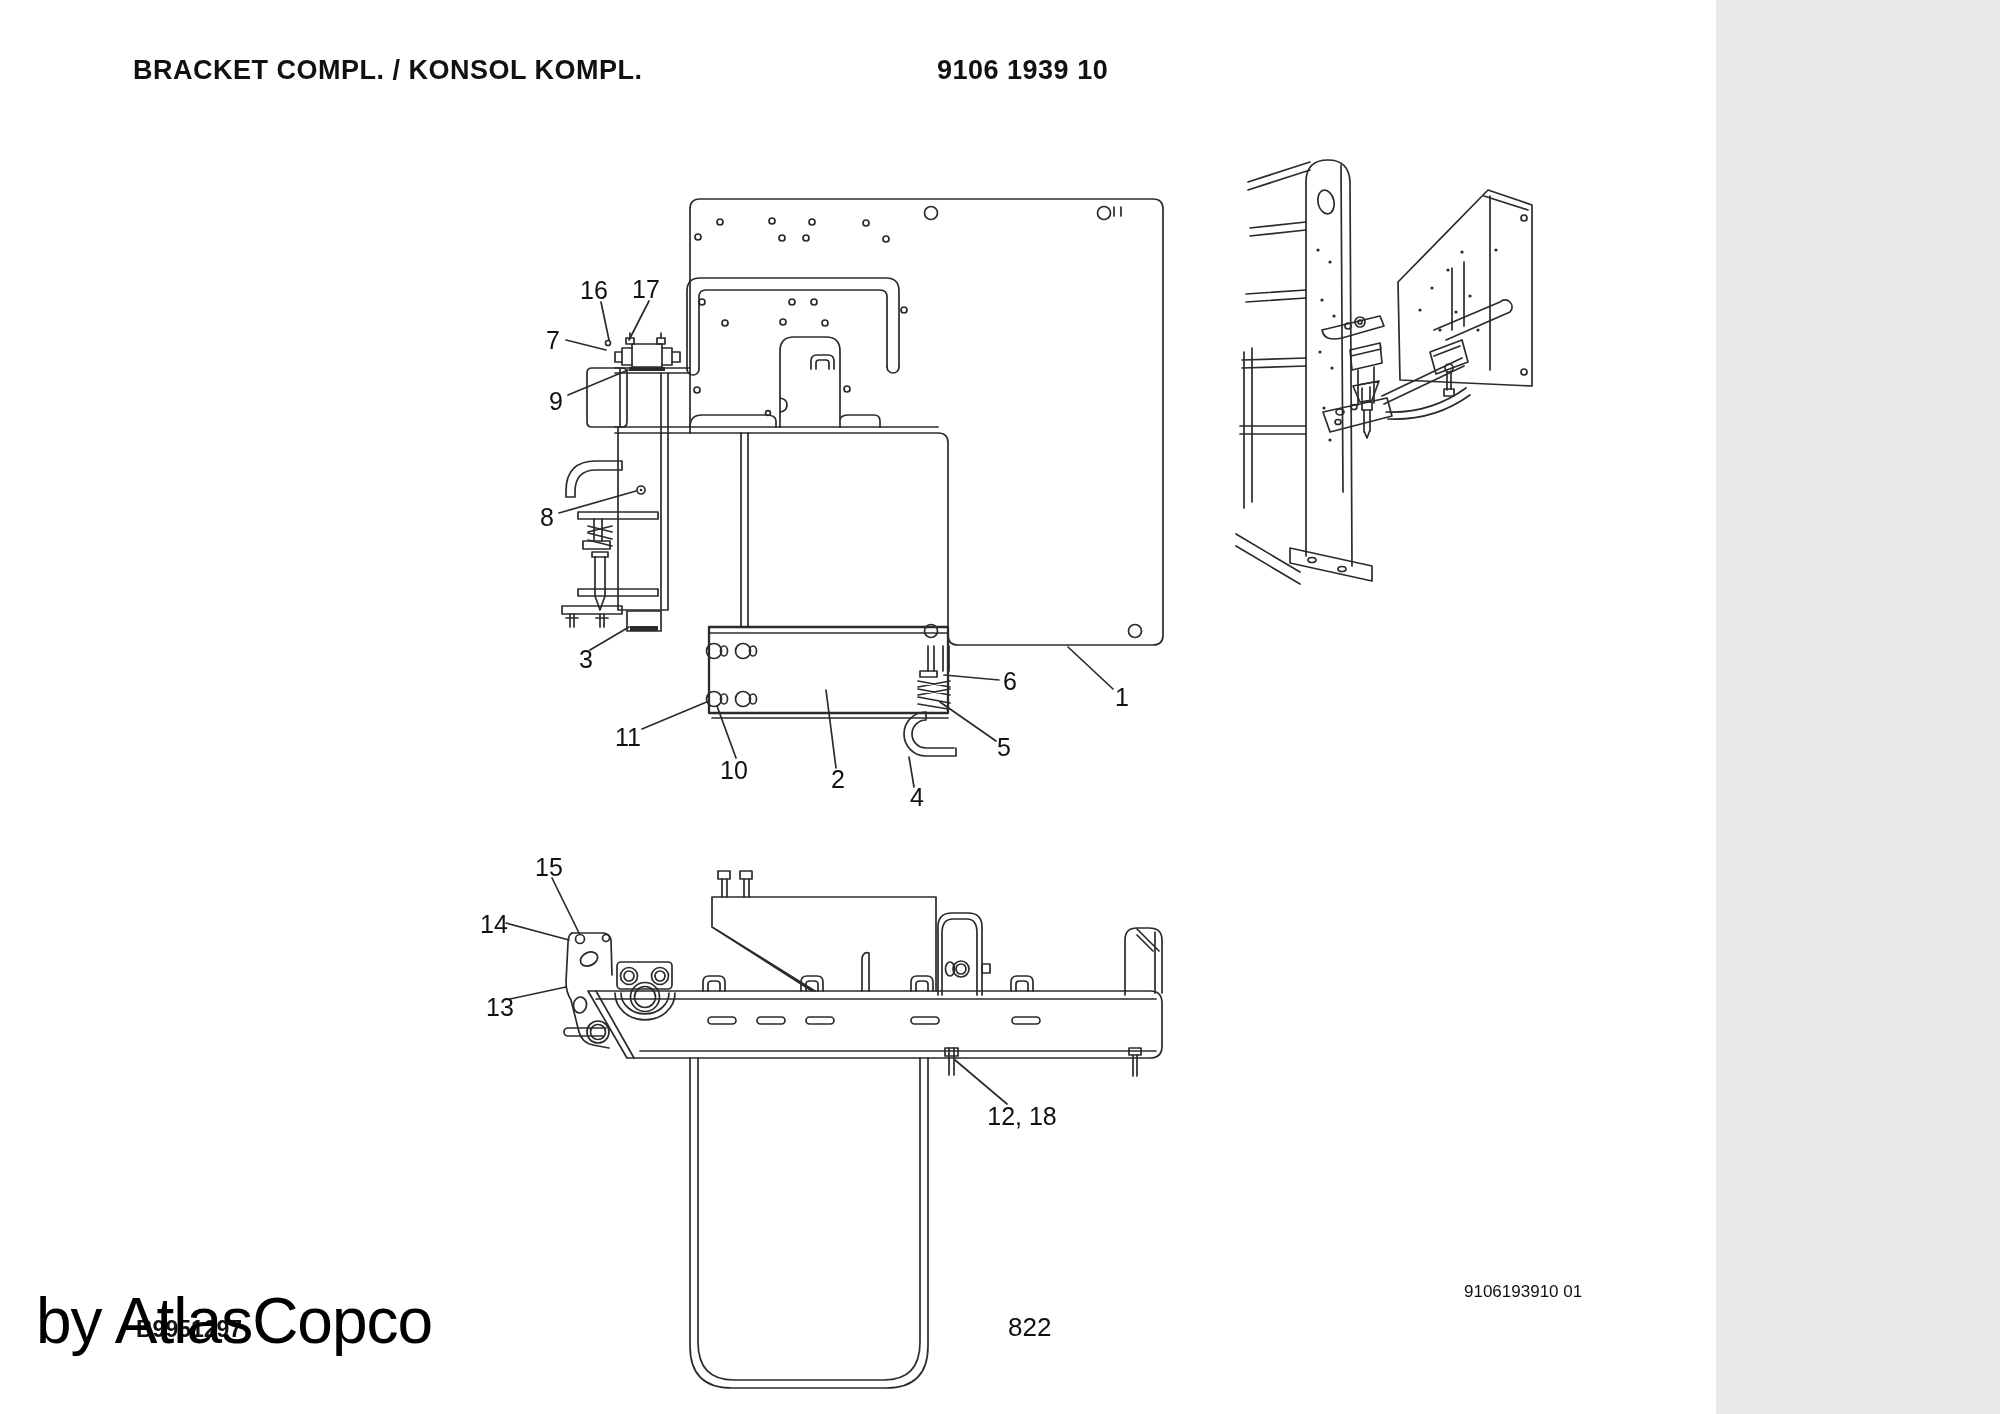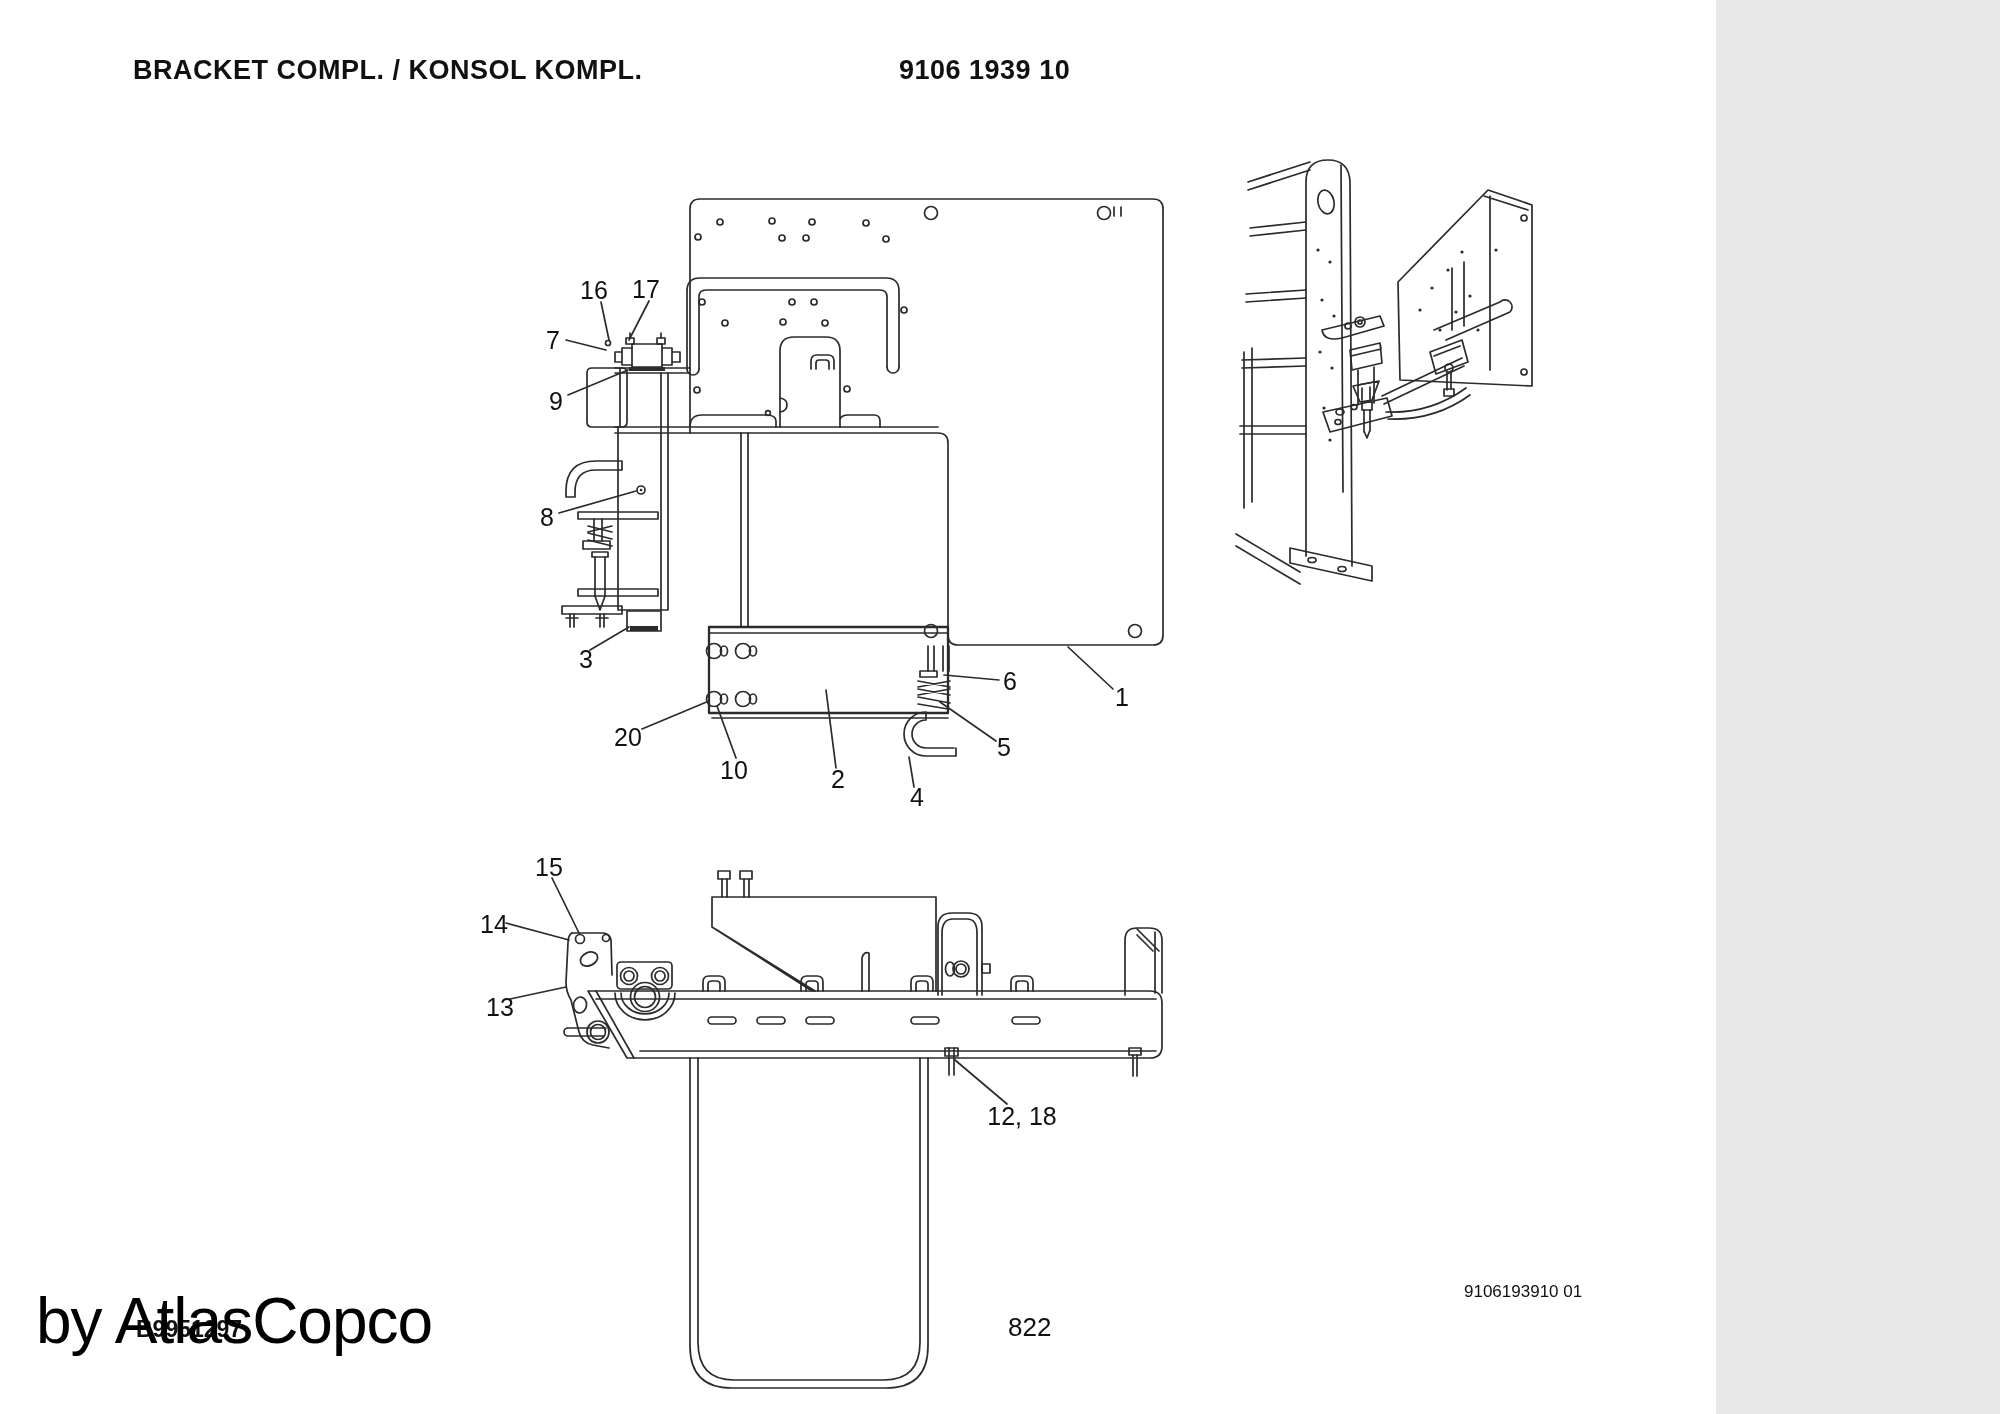--- a/index.html
+++ b/index.html
@@ -9,21 +9,21 @@
     background:var(--bg,#fff);
     font-family:"Liberation Sans", sans-serif;
     color:var(--text,#111);
     overflow:hidden;
   }
   .hdr-title{
     position:absolute;left:133px;top:55px;
     font-size:27px;font-weight:bold;letter-spacing:.5px;white-space:nowrap;
   }
   .hdr-part{
-    position:absolute;left:899px;top:55px;
+    position:absolute;left:937px;top:55px;
     font-size:27px;font-weight:bold;letter-spacing:.5px;white-space:nowrap;
   }
   .callout{
     position:absolute;transform:translate(-50%,-50%);
     font-size:25px;line-height:1;white-space:nowrap;color:var(--text,#111);
   }
   .ft-doccode{
     position:absolute;left:136px;top:1316px;
     font-size:23px;font-weight:bold;white-space:nowrap;
   }
@@ -328,21 +328,21 @@
       </g>
     </g>
   </svg>
 
   <div class="callout" style="left:594px;top:290px">16</div>
   <div class="callout" style="left:646px;top:289px">17</div>
   <div class="callout" style="left:553px;top:340px">7</div>
   <div class="callout" style="left:556px;top:401px">9</div>
   <div class="callout" style="left:547px;top:517px">8</div>
   <div class="callout" style="left:586px;top:659px">3</div>
-  <div class="callout" style="left:628px;top:737px">20</div>
+  <div class="callout" style="left:628px;top:737px">11</div>
   <div class="callout" style="left:734px;top:770px">10</div>
   <div class="callout" style="left:838px;top:779px">2</div>
   <div class="callout" style="left:917px;top:797px">4</div>
   <div class="callout" style="left:1004px;top:747px">5</div>
   <div class="callout" style="left:1010px;top:681px">6</div>
   <div class="callout" style="left:1122px;top:697px">1</div>
 
   <div class="callout" style="left:549px;top:867px">15</div>
   <div class="callout" style="left:494px;top:924px">14</div>
   <div class="callout" style="left:500px;top:1007px">13</div>

